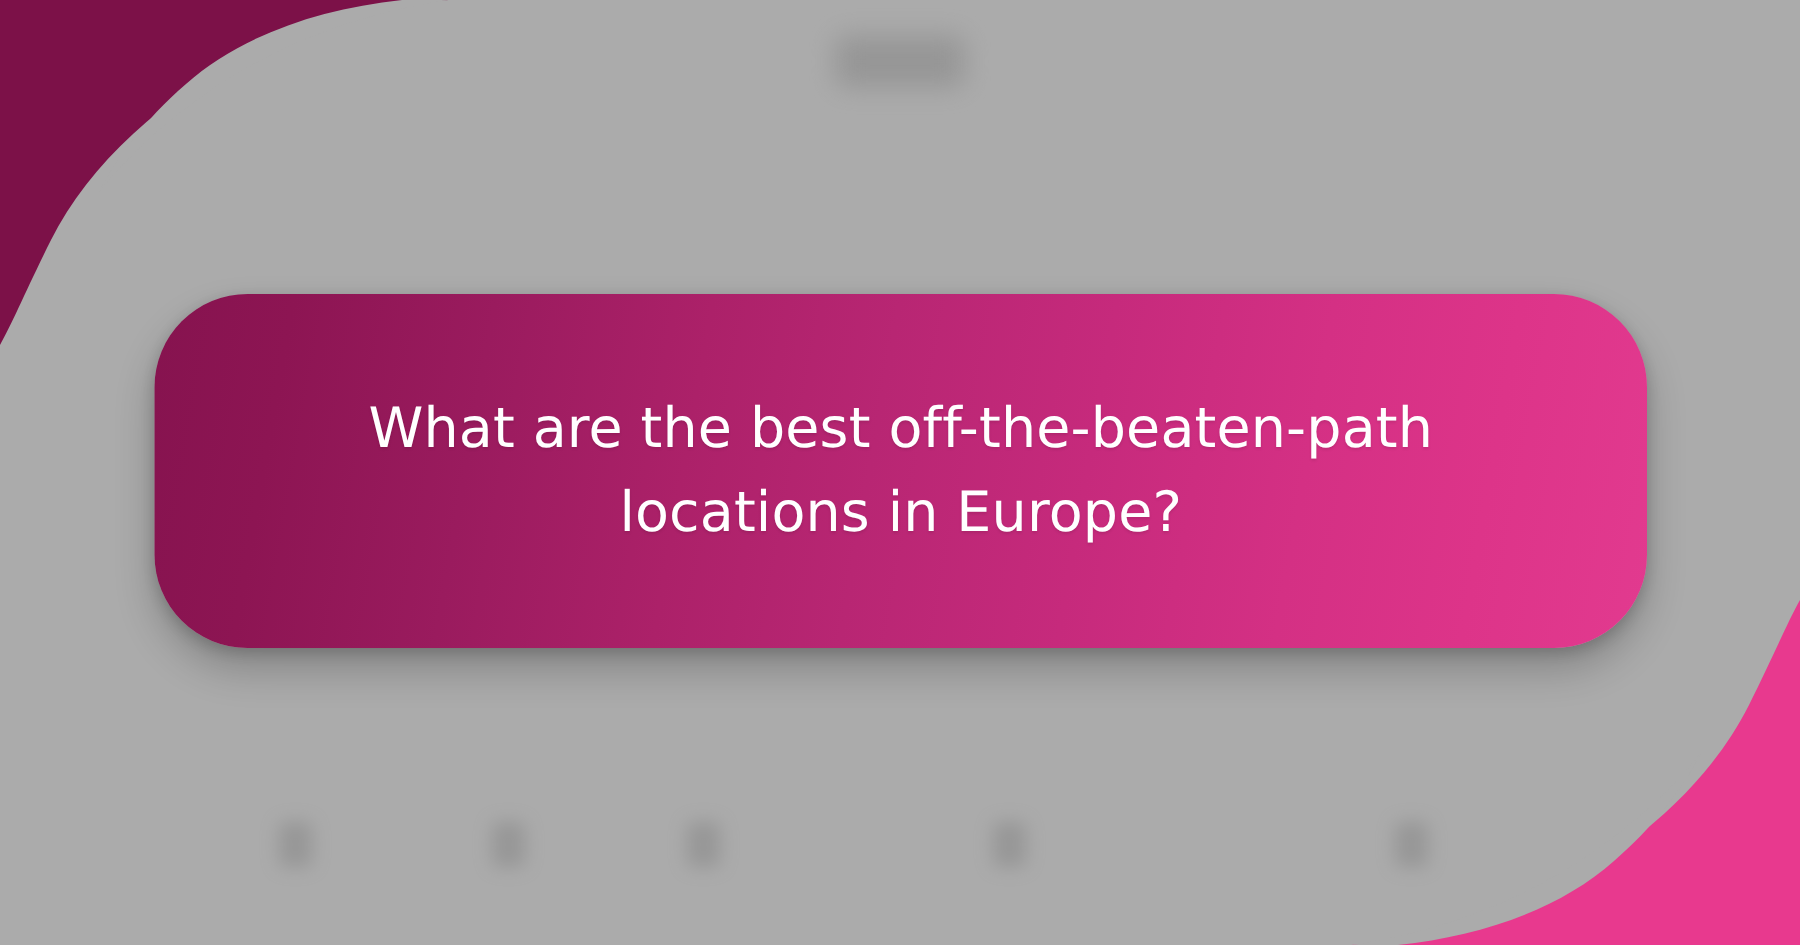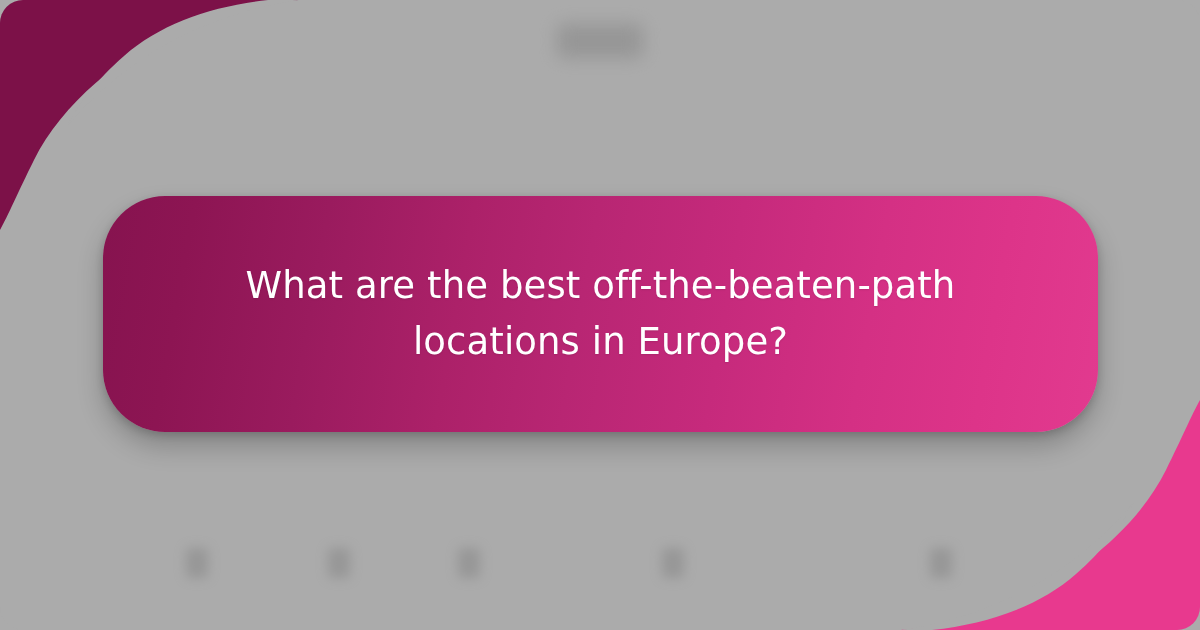--- a/index.html
+++ b/index.html
@@ -7,21 +7,20 @@
     padding: 0;
     background: #ababab;
   }
   #stage {
     position: relative;
     width: 1200px;
     height: 630px;
     overflow: hidden;
     background: #ababab;
     font-family: "DejaVu Sans", "Liberation Sans", sans-serif;
-    border-radius: 23px;
   }
 
   
   .swoosh {
     position: absolute;
     pointer-events: none;
   }
   .swoosh-tl {
     top: 0;
     left: 0;

